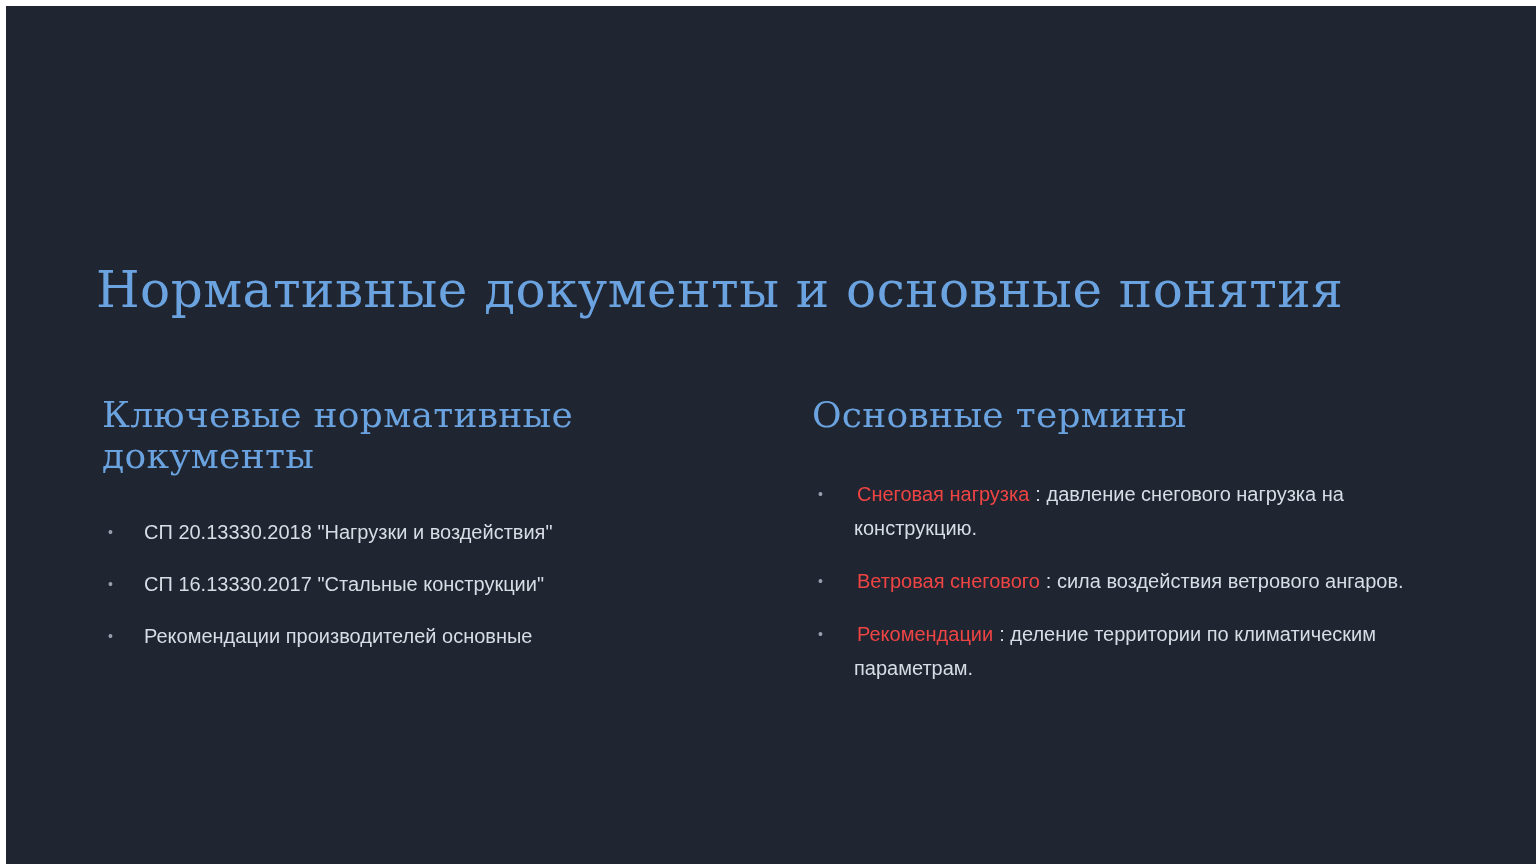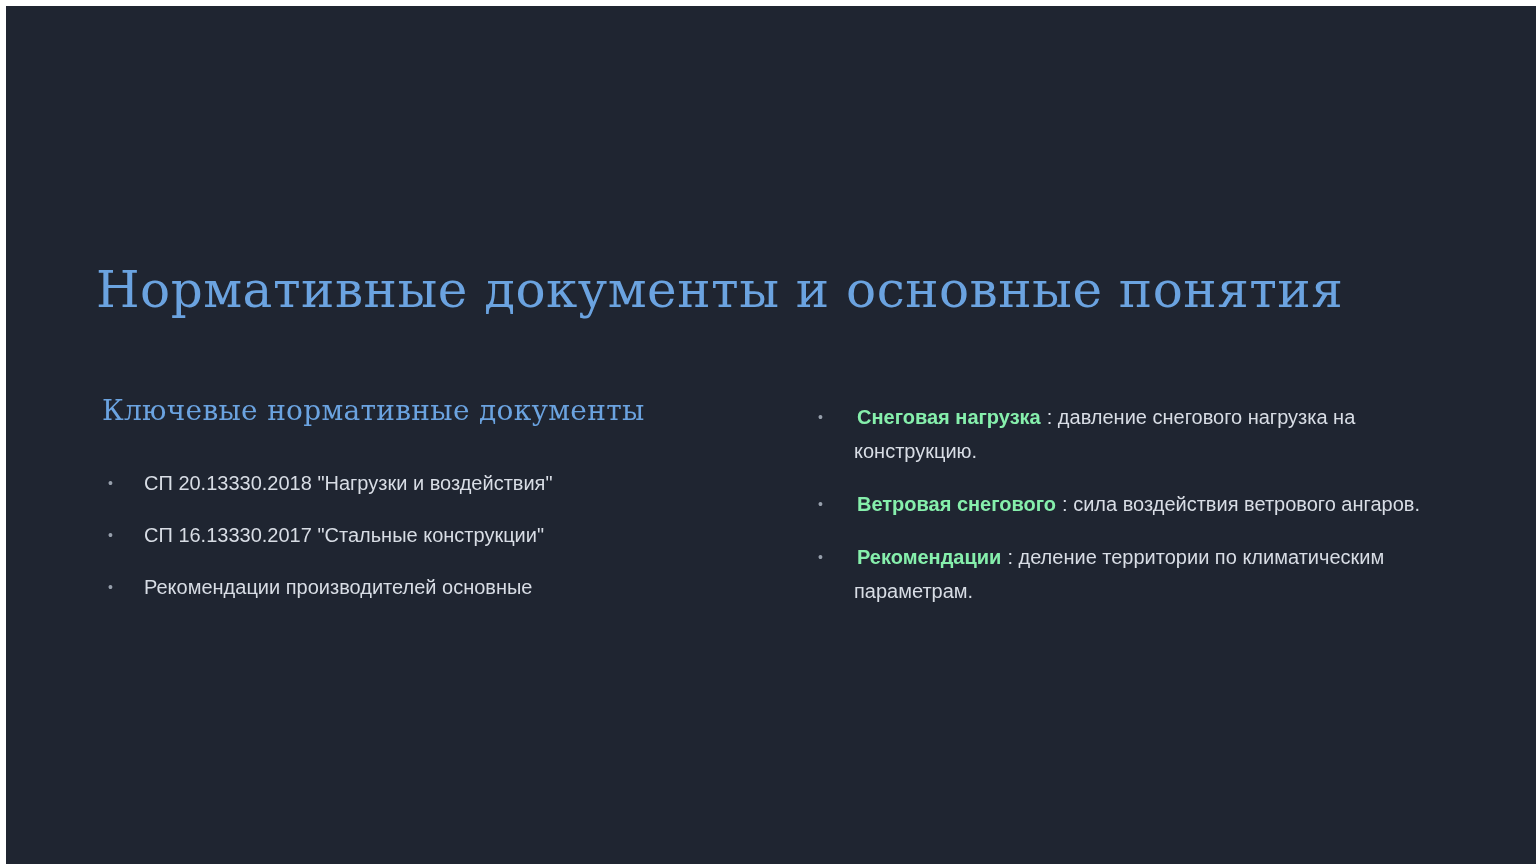--- a/index.html
+++ b/index.html
@@ -35,21 +35,21 @@
     display: flex;
     gap: 65px;
     margin-top: 62px;
   }
 
   .col-left  { width: 645px; flex: 0 0 645px; }
   .col-right { flex: 1; }
 
   .col-heading {
     font-family: "DejaVu Serif", "Liberation Serif", serif;
-    font-size: 28px;
+    font-size: 36px;
     font-weight: 500;
     color: #6ba3e0;
     margin-bottom: 30px;
     letter-spacing: 0.3px;
   }
 
   .bullet-list { list-style: none; }
 
   .bullet-item {
     display: flex;
@@ -65,22 +65,22 @@
     flex: 0 0 36px;
     width: 36px;
     font-size: 14px;
     color: #97a0ac;
     line-height: inherit;
   }
 
   .bullet-text { flex: 1; }
 
   .term {
-    font-weight: 700;
-    color: #86efac;
+    font-weight: 400;
+    color: #ef4444;
   }
 </style>
 </head>
 <body>
 
 <div class="slide">
   <div class="content">
 
     <h1 class="slide-title">Нормативные документы и основные понятия</h1>
 
@@ -98,20 +98,21 @@
             <span class="bullet-text">СП 16.13330.2017 "Стальные конструкции"</span>
           </li>
           <li class="bullet-item">
             <span class="bullet-marker">•</span>
             <span class="bullet-text">Рекомендации производителей основные</span>
           </li>
         </ul>
       </div>
 
       <div class="col-right">
+        <h2 class="col-heading">Основные термины</h2>
         <ul class="bullet-list">
           <li class="bullet-item">
             <span class="bullet-marker">•</span>
             <span class="bullet-text"><span class="term">Снеговая нагрузка</span><span>: давление снегового нагрузка на конструкцию.</span></span>
           </li>
           <li class="bullet-item">
             <span class="bullet-marker">•</span>
             <span class="bullet-text"><span class="term">Ветровая снегового</span><span>: сила воздействия ветрового ангаров.</span></span>
           </li>
           <li class="bullet-item">

